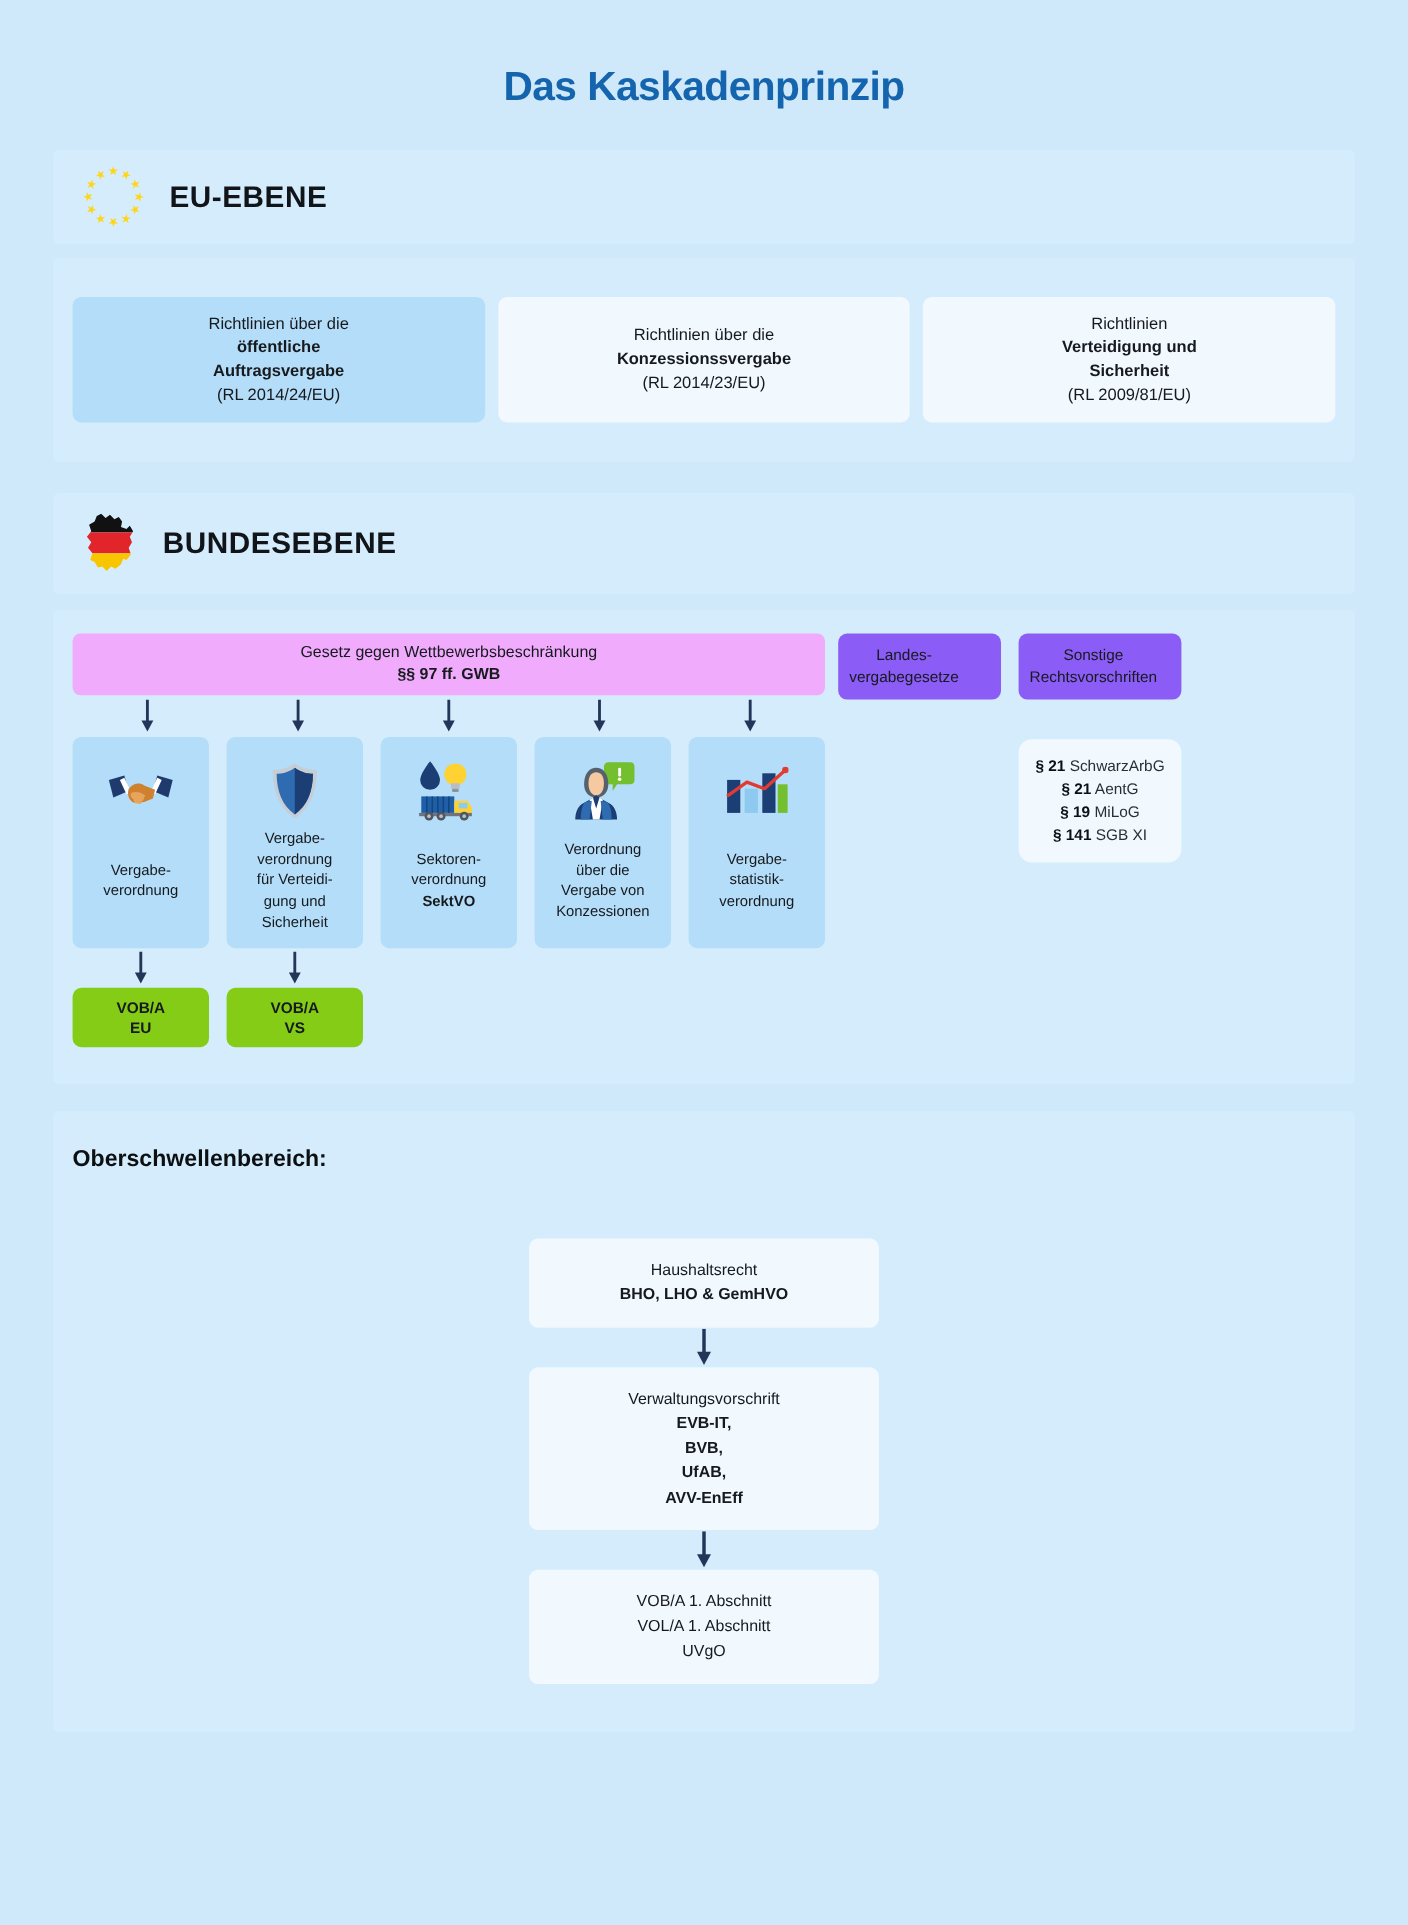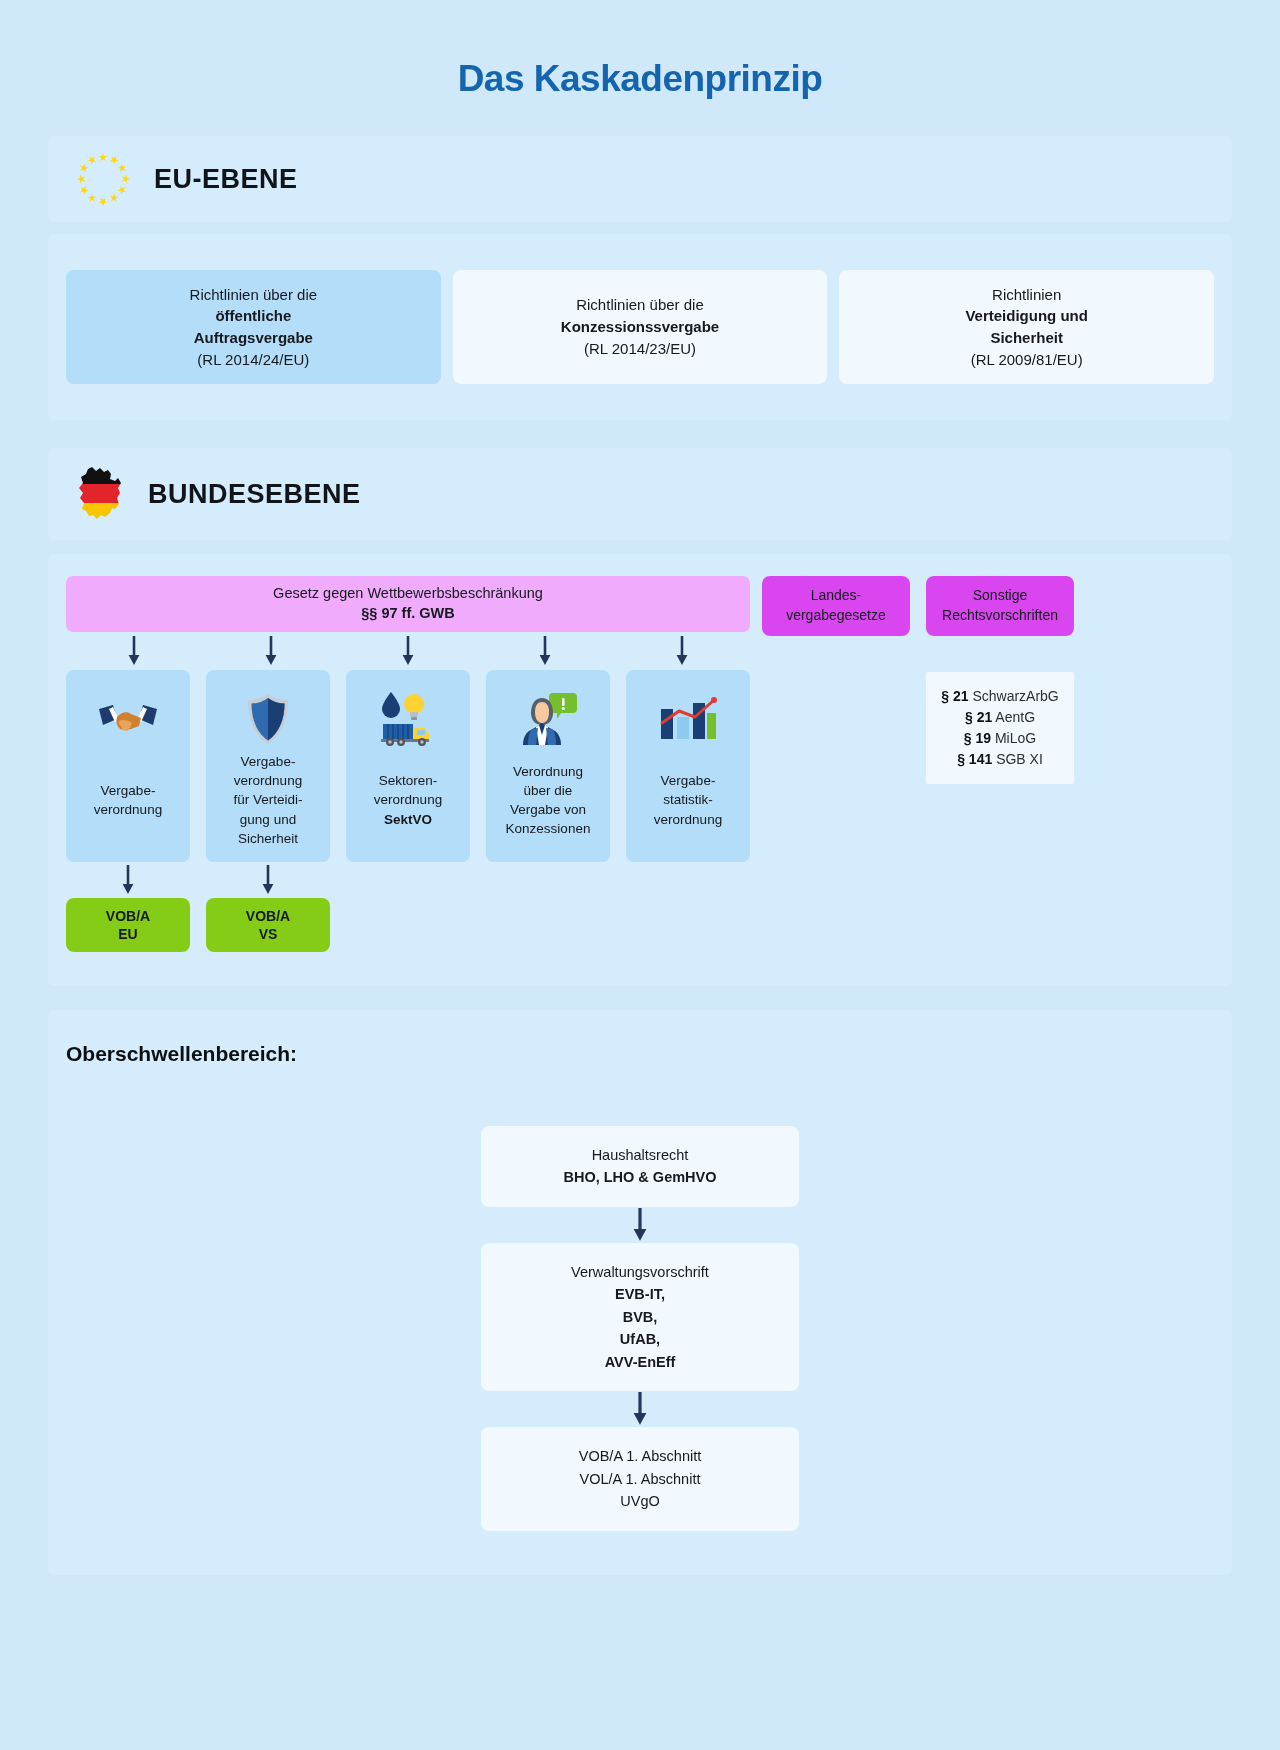--- a/index.html
+++ b/index.html
@@ -161,33 +161,33 @@
   .vob-spacer { flex: 1; }
 
   
   .side-col {
     position: absolute;
     top: 22px;
     display: flex;
     gap: 16px;
   }
   .side-box {
-    background: #d946ef;
+    background: #8b5cf6;
     border-radius: 8px;
     width: 148px;
     min-height: 60px;
-    display: flex; align-items: center; justify-content: center;
+    display: flex; align-items: center; 
     text-align: center;
     font-size: 14px; color: #16191d; line-height: 1.4;
     padding: 8px 10px;
   }
   .para-box {
     position: absolute;
     background: #f1f8fe;
-    border-radius: 2px;
+    border-radius: 12px;
     width: 148px;
     padding: 14px 8px;
     text-align: center;
     font-size: 14px; color: #2a2f36; line-height: 1.5;
   }
   .para-box .n { font-weight: bold; color: #0d1013; }
 
   
   .unter-body { padding: 20px 18px 44px 18px; display: flex; flex-direction: column; align-items: center; }
   .unter-card {

